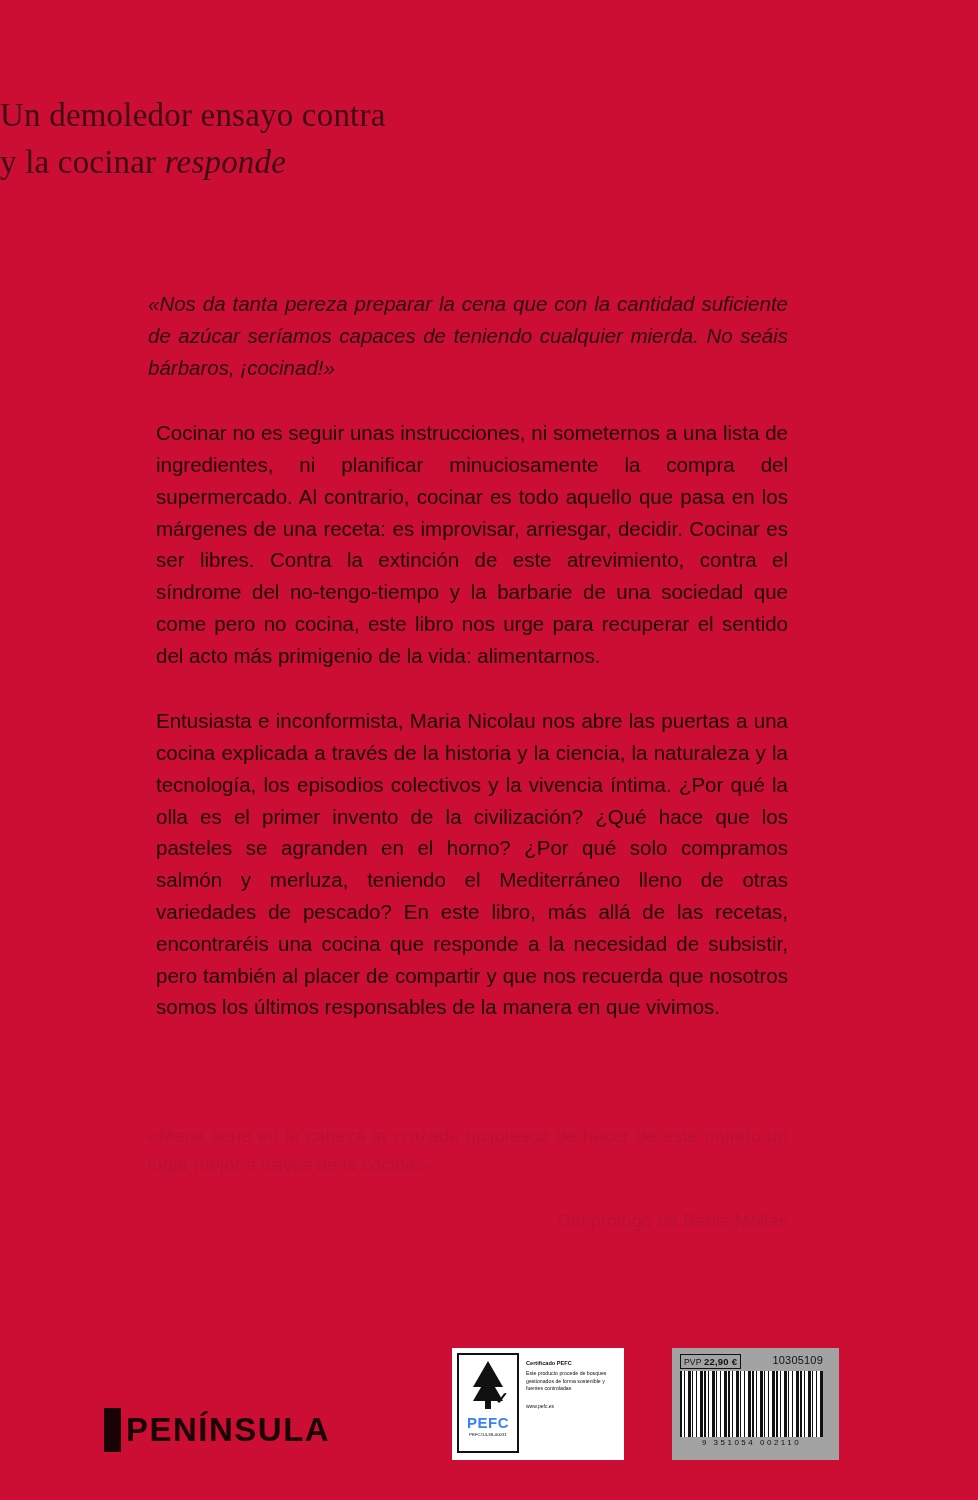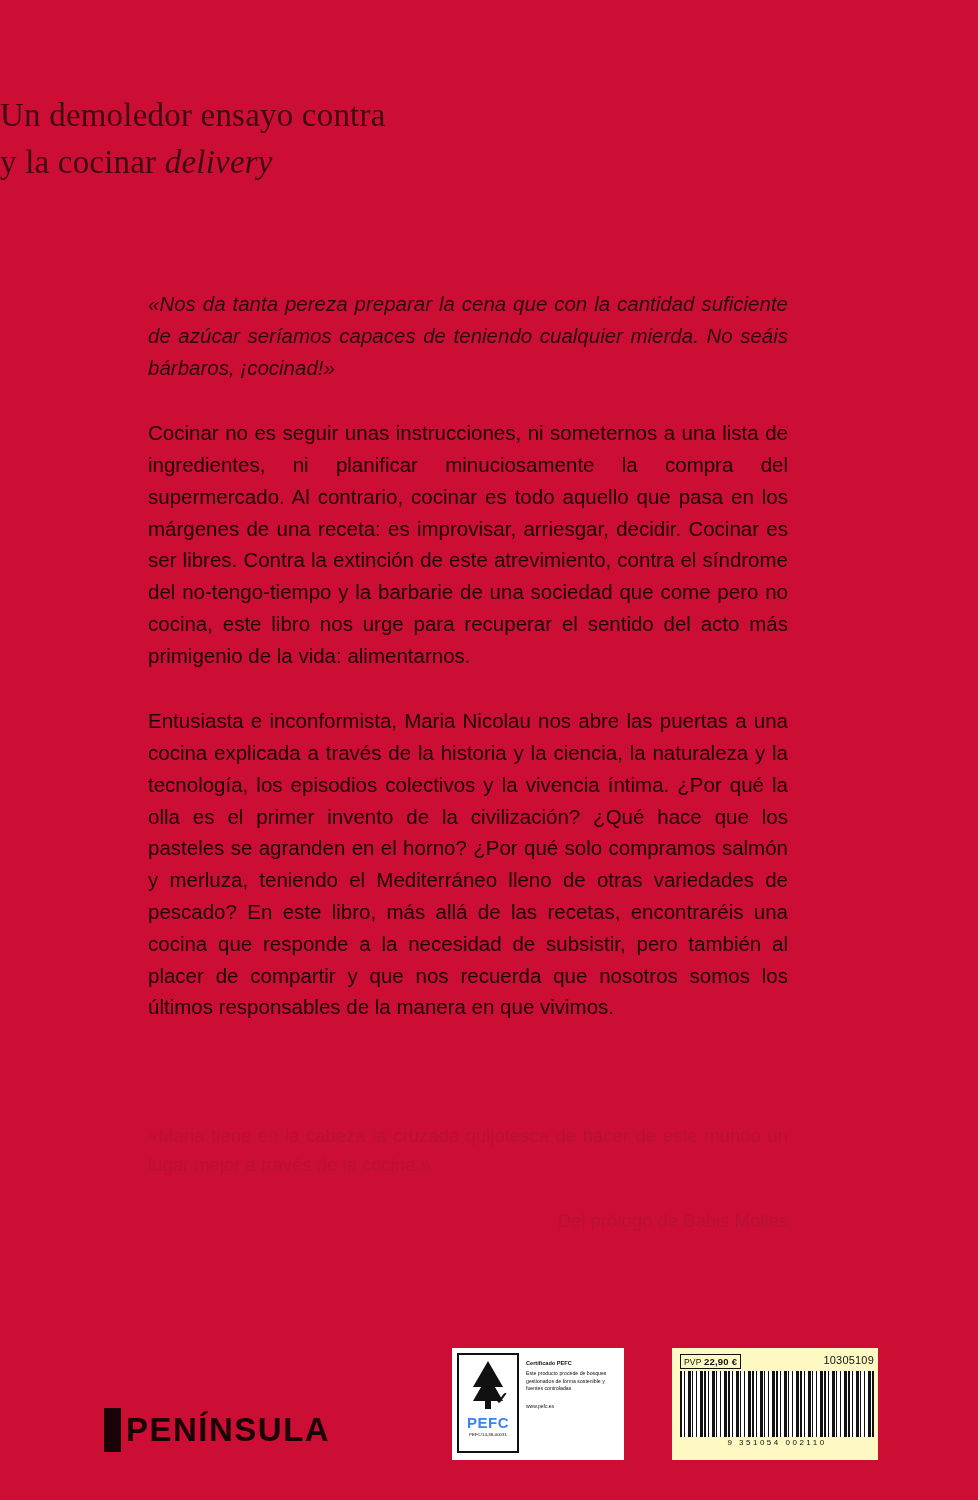--- a/index.html
+++ b/index.html
@@ -53,21 +53,21 @@
     color: #2a0a10;
     text-align: justify;
     margin: 0 0 34px 0;
     font-family: "Liberation Sans", sans-serif;
   }
   p.para {
     font-size: 20.5px;
     line-height: 1.55;
     color: #1c0509;
     text-align: justify;
-    margin: 0 0 34px 0;
+    margin: 0 0 34px 8px;
     hyphens: manual;
   }
 
   
   .faded {
     position: absolute;
     left: 148px;
     top: 1122px;
     width: 640px;
     color: #b81135;
@@ -196,25 +196,25 @@
   }
   .pefc-text .t-title { font-weight: bold; font-size: 5.6px; display:block; margin-bottom: 3px;}
   .pefc-text .t-body { display:block; margin-bottom: 10px; }
   .pefc-text .t-url { display:block; font-size: 5px; }
 
   
   .barcode-box {
     position: absolute;
     left: 672px;
     top: 18px;
-    width: 206px;
+    width: 167px;
     height: 112px;
-    background: #fef9c3;
+    background: #a3a3a3;
     box-sizing: border-box;
-    padding: 6px 4px 4px 8px;
+    padding: 6px 16px 4px 8px;
   }
   .bc-top {
     display: flex;
     justify-content: space-between;
     align-items: flex-start;
     font-size: 9px;
     color: #111;
     font-family: "Liberation Sans", sans-serif;
     margin-bottom: 2px;
   }
@@ -252,21 +252,21 @@
     font-family: "Liberation Sans", sans-serif;
   }
 </style>
 </head>
 <body>
 
 <div class="page">
 
   <div class="headline">
     <span class="ln">Un demoledor ensayo contra</span>
-    <span class="ln"><span>y la cocinar </span><em>delivery</em></span>
+    <span class="ln"><span>y la cocinar </span><em>responde</em></span>
   </div>
 
   <div class="copy">
     <p class="quote">«Nos da tanta pereza preparar la cena que con la cantidad suficiente de azúcar seríamos capaces de teniendo cualquier mierda. No seáis bárbaros, ¡cocinad!»</p>
     <p class="para">Cocinar no es seguir unas instrucciones, ni someternos a una lista de ingredientes, ni planificar minuciosamente la compra del supermercado. Al contrario, cocinar es todo aquello que pasa en los márgenes de una receta: es improvisar, arriesgar, decidir. Cocinar es ser libres. Contra la extinción de este atrevimiento, contra el síndrome del no-tengo-tiempo y la barbarie de una sociedad que come pero no cocina, este libro nos urge para recuperar el sentido del acto más primigenio de la vida: alimentarnos.</p>
     <p class="para">Entusiasta e inconformista, Maria Nicolau nos abre las puertas a una cocina explicada a través de la historia y la ciencia, la naturaleza y la tecnología, los episodios colectivos y la vivencia íntima. ¿Por qué la olla es el primer invento de la civilización? ¿Qué hace que los pasteles se agranden en el horno? ¿Por qué solo compramos salmón y merluza, teniendo el Mediterráneo lleno de otras variedades de pescado? En este libro, más allá de las recetas, encontraréis una cocina que responde a la necesidad de subsistir, pero también al placer de compartir y que nos recuerda que nosotros somos los últimos responsables de la manera en que vivimos.</p>
   </div>
 
   <div class="faded">
     <span>«Maria tiene en la cabeza la cruzada quijotesca de hacer de este mundo un lugar mejor a través de la cocina.»</span>

